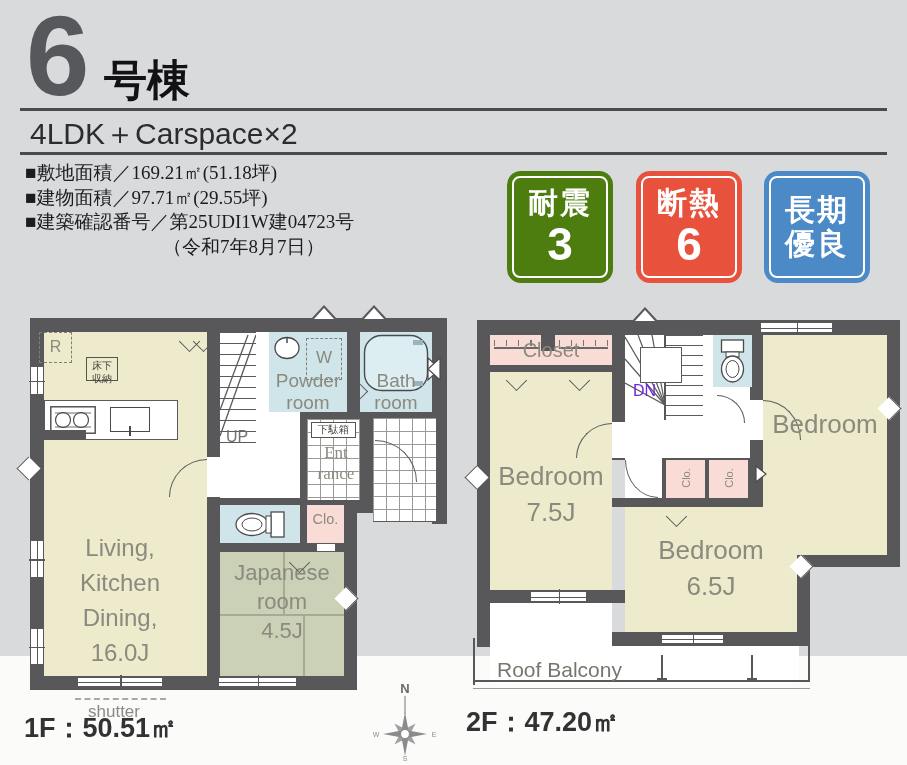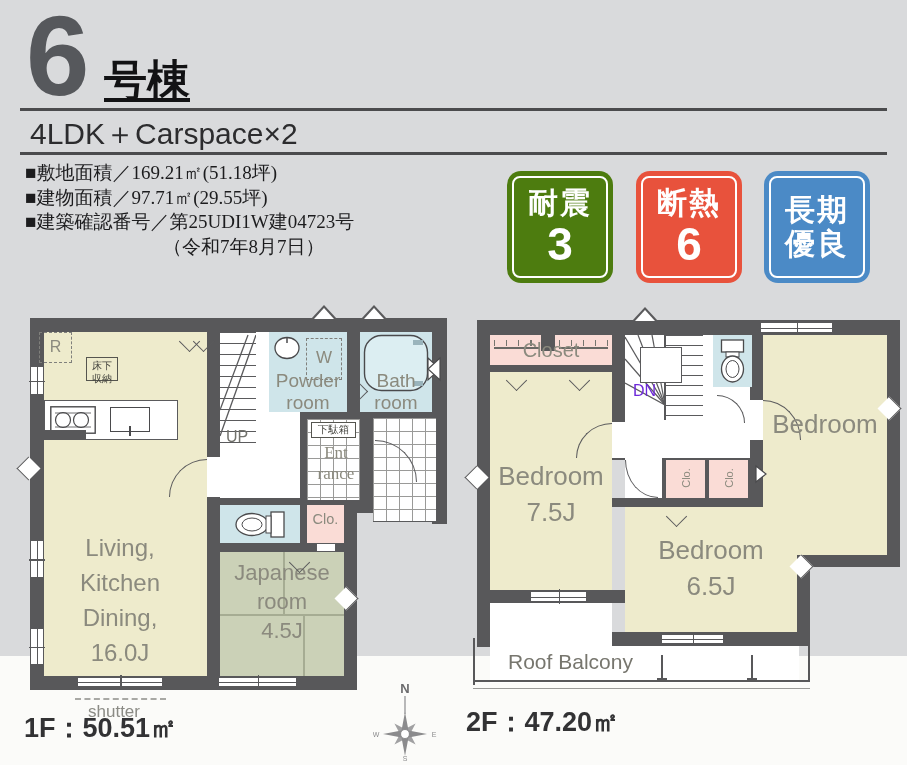--- a/index.html
+++ b/index.html
@@ -52,21 +52,21 @@
   .detline{white-space:pre;}
 </style>
 </head>
 <body>
 
 <div id="canvas">
 
   <div class="abs" style="left:0;top:656px;width:907px;height:109px;background:#fbfbf9;"></div>
 
   <div class="abs" style="left:26px;top:2px;font-size:114px;font-weight:bold;color:#56585c;line-height:108px;">6</div>
-  <div class="abs" style="left:104px;top:52px;font-size:43px;font-weight:bold;color:#121214;text-decoration:underline;">号棟</div>
+  <div class="abs" style="left:104px;top:52px;font-size:43px;font-weight:bold;color:#121214;">号棟</div>
   <div class="hdr-rule" style="left:20px;top:108px;width:867px;"></div>
   <div class="abs" style="left:30px;top:114px;font-size:30px;color:#2c2c2e;">4LDK＋Carspace×2</div>
   <div class="hdr-rule" style="left:20px;top:152px;width:867px;"></div>
 
   <div class="abs" style="left:25px;top:161px;font-family:'Liberation Serif','DejaVu Serif',serif;font-size:19px;line-height:24.5px;color:#1c1c1e;">
     <div class="detline">■敷地面積／169.21㎡(51.18坪)</div>
     <div class="detline">■建物面積／97.71㎡(29.55坪)</div>
     <div class="detline">■建築確認番号／第25UDI1W建04723号</div>
     <div class="detline" style="padding-left:138px;">（令和7年8月7日）</div>
   </div>
@@ -312,21 +312,21 @@
     </div>
     <div class="rl" style="left:286px;top:86px;width:124px;font-size:26px;line-height:36px;">
       <div>Bedroom</div>
     </div>
     <div class="rl" style="left:148px;top:212px;width:172px;font-size:26px;line-height:36px;">
       <div>Bedroom</div>
       <div>6.5J</div>
     </div>
     <div class="rl vtext" style="left:189px;top:152px;width:39px;font-size:11px;">Clo.</div>
     <div class="rl vtext" style="left:232px;top:152px;width:39px;font-size:11px;">Clo.</div>
-    <div class="abs" style="left:20px;top:330px;font-size:21px;color:#77766e;margin-left:11px;">Roof Balcony</div>
+    <div class="abs" style="left:20px;top:338px;font-size:21px;color:#77766e;">Roof Balcony</div>
 
     <div class="win winh" style="left:283px;top:2px;width:73px;height:11px;"></div>
     <div class="rmark" style="left:404px;top:80px;"></div>
     <div class="rmark" style="left:316px;top:238px;"></div>
     <div class="lmark" style="left:-9px;top:149px;"></div>
     <div class="win winh" style="left:53px;top:271px;width:57px;height:11px;"></div>
     <div class="win winh" style="left:184px;top:314px;width:63px;height:10px;"></div>
     <div class="triO" style="left:155px;top:-13px;"></div>
     <div class="triI" style="left:158px;top:-10px;"></div>
   </div>

